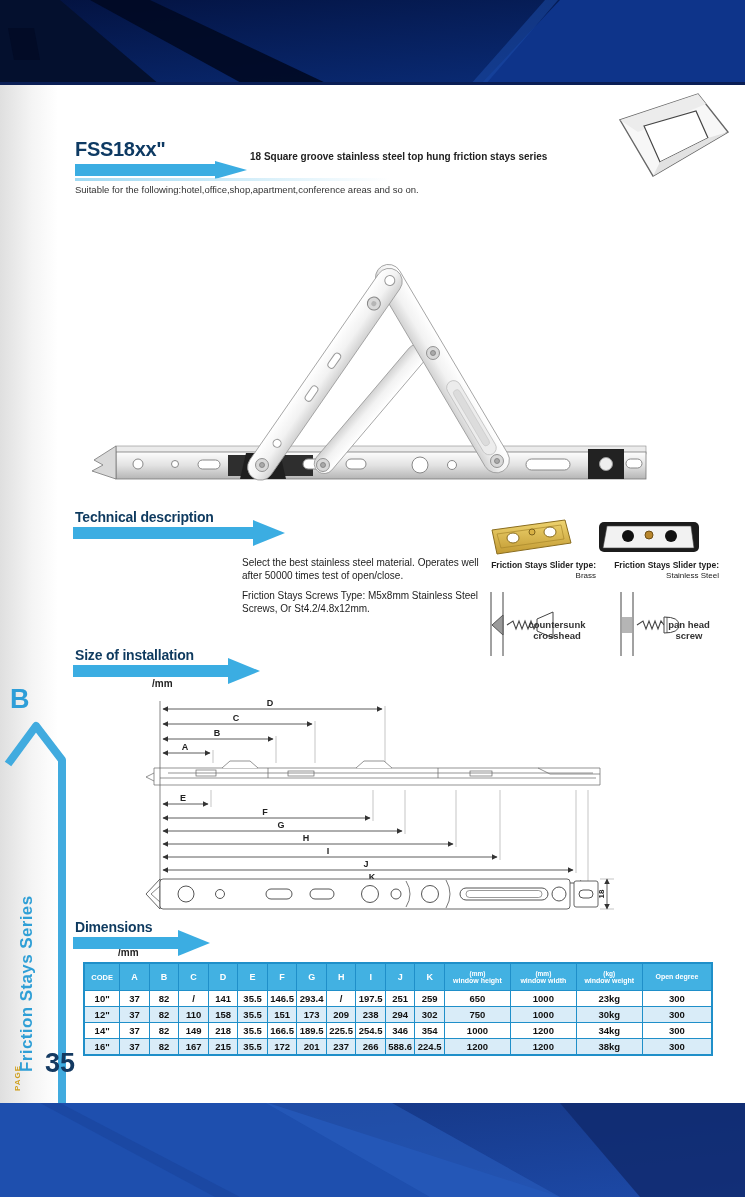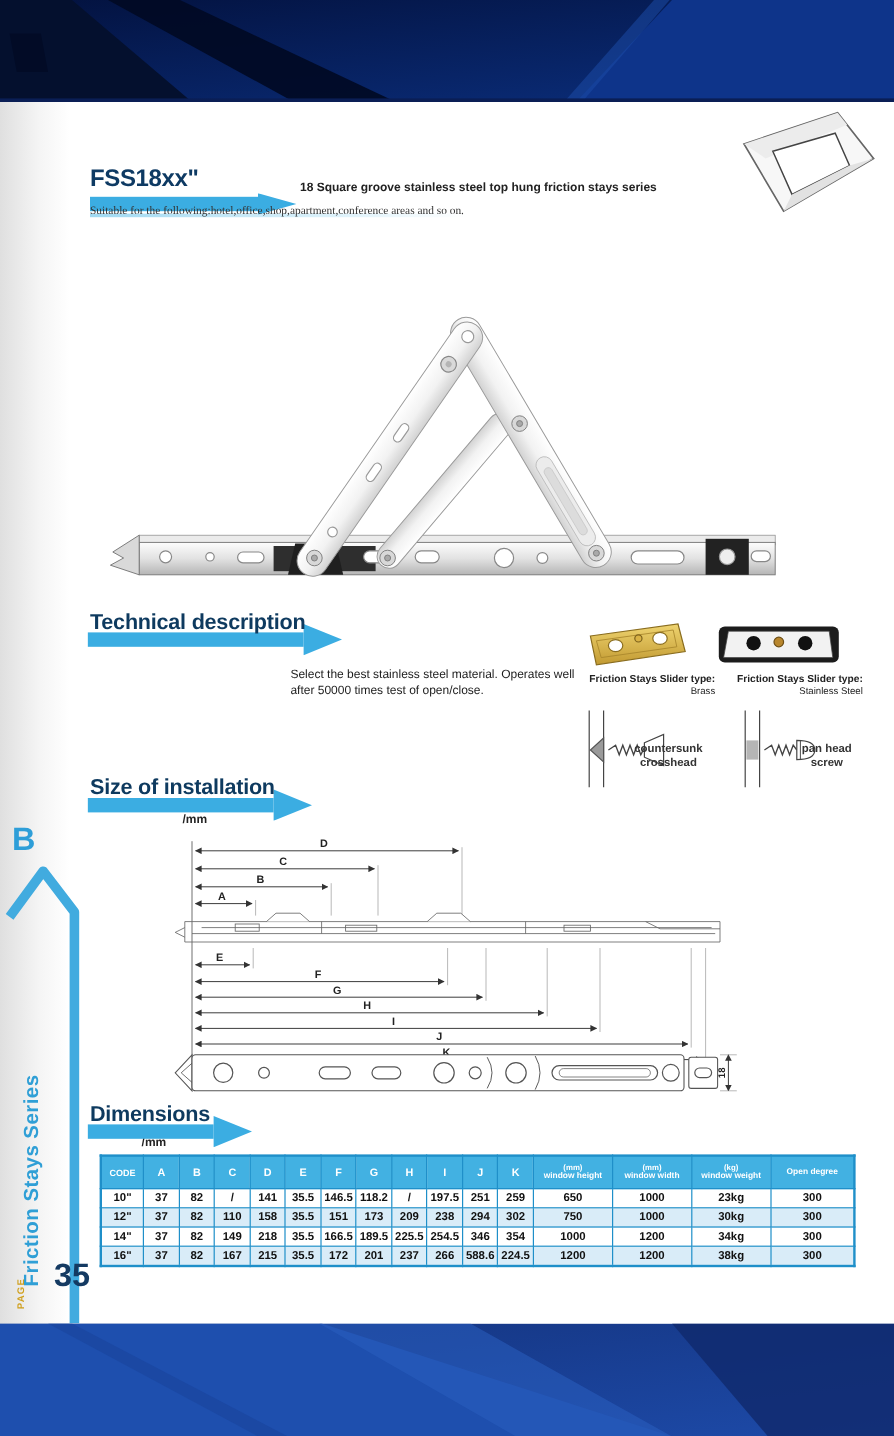--- a/index.html
+++ b/index.html
@@ -20,25 +20,25 @@
   .side-page{left:13px;top:1091px;transform:rotate(-90deg);transform-origin:0 0;
      white-space:nowrap;font-size:8px;font-weight:700;color:#cf9f1c;letter-spacing:1px;}
   .side-num{left:33px;top:1048px;font-size:27px;font-weight:800;color:#143a62;margin-left:12px;}
 
   
   .model{left:75px;top:138px;font-size:20px;font-weight:800;color:#0e3a63;letter-spacing:-.3px;}
   .model-arrow{left:75px;top:161px;}
   .hdr-line{left:75px;top:178px;width:315px;height:3px;
      background:linear-gradient(90deg,#9fd9f2,rgba(255,255,255,0));}
   .series-title{left:250px;top:151px;font-size:10px;font-weight:700;color:#222;}
-  .suitable{left:75px;top:171px;font-size:9.5px;color:#333;font-family:Liberation Serif, serif;}
+  .suitable{left:75px;top:184px;font-size:9.5px;color:#333;}
 
   
   .sec-head{position:absolute;height:26px;}
-  .sec-head .txt{position:relative;z-index:2;font-size:18px;font-weight:800;color:#0e3a5f;letter-spacing:-.2px;}
+  .sec-head .txt{position:relative;z-index:2;font-size:14px;font-weight:800;color:#0e3a5f;letter-spacing:-.2px;}
   .sec-head svg{position:absolute;left:-2px;top:10px;z-index:1;}
 
   
   .tech-text{left:242px;top:556px;width:258px;font-size:10px;line-height:1.3;color:#1c1c1c;}
   .tech-text .p2{margin-top:7px;}
 
   
   .cap{font-size:8.5px;font-weight:700;color:#222;line-height:1.25;text-align:right;}
   .cap .sub{font-weight:400;font-size:8px;}
   .screw-label{font-size:9.5px;font-weight:700;color:#333;text-align:center;line-height:1.15;}
@@ -163,20 +163,21 @@
   <div class="sec-head" style="left:75px;top:508px">
     <span class="txt">Technical description</span>
     <svg width="215" height="28" viewBox="0 0 215 28">
       <rect y="9" width="180" height="12" fill="#3bade2"></rect>
       <polygon points="180,2 212,15 180,28" fill="#3bade2"></polygon>
     </svg>
   </div>
 
   <div class="abs tech-text">
     <div class="p1">Select the best stainless steel material. Operates well after 50000 times test of open/close.</div>
+    <div class="p2">Friction Stays Screws Type: M5x8mm Stainless Steel Screws, Or St4.2/4.8x12mm.</div>
   </div>
 
   <svg class="abs" style="left:487px;top:517px" width="88" height="40" viewBox="0 0 88 40">
     <defs>
         <linearGradient id="brs" x1="0" y1="0" x2="0" y2="1">
       <stop offset="0" stop-color="#efd470"></stop>
           <stop offset="1" stop-color="#c29a32"></stop>
         </linearGradient>
       </defs>
     <polygon points="5,13 78,3 84,26 10,37" fill="url(#brs)" stroke="#8a6d1f" stroke-width="1"></polygon>
@@ -382,21 +383,21 @@
         </thead>
       <tbody>
           <tr>
             <td>10"</td>
             <td>37</td>
             <td>82</td>
             <td>/</td>
             <td>141</td>
             <td>35.5</td>
             <td>146.5</td>
-            <td>118.2</td>
+            <td>293.4</td>
             <td>/</td>
             <td>197.5</td>
             <td>251</td>
             <td>259</td>
             <td>650</td>
             <td>1000</td>
             <td>23kg</td>
             <td>300</td>
           </tr>
           <tr>

